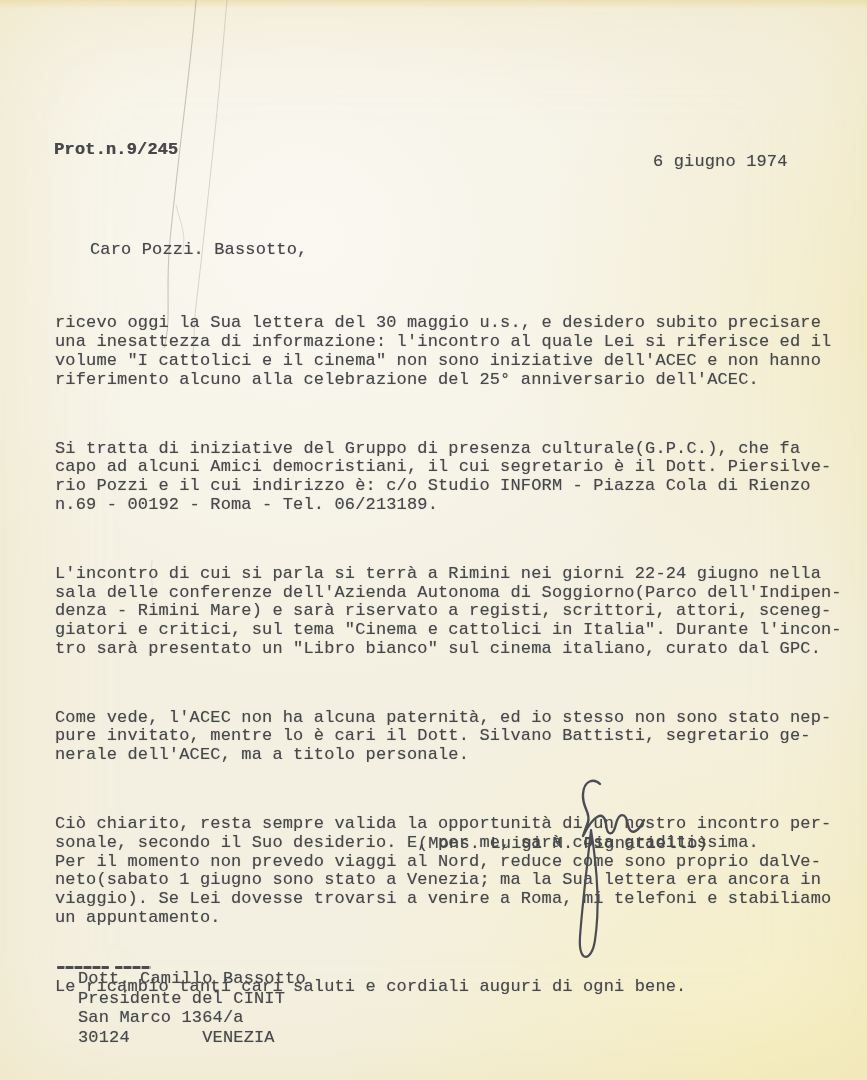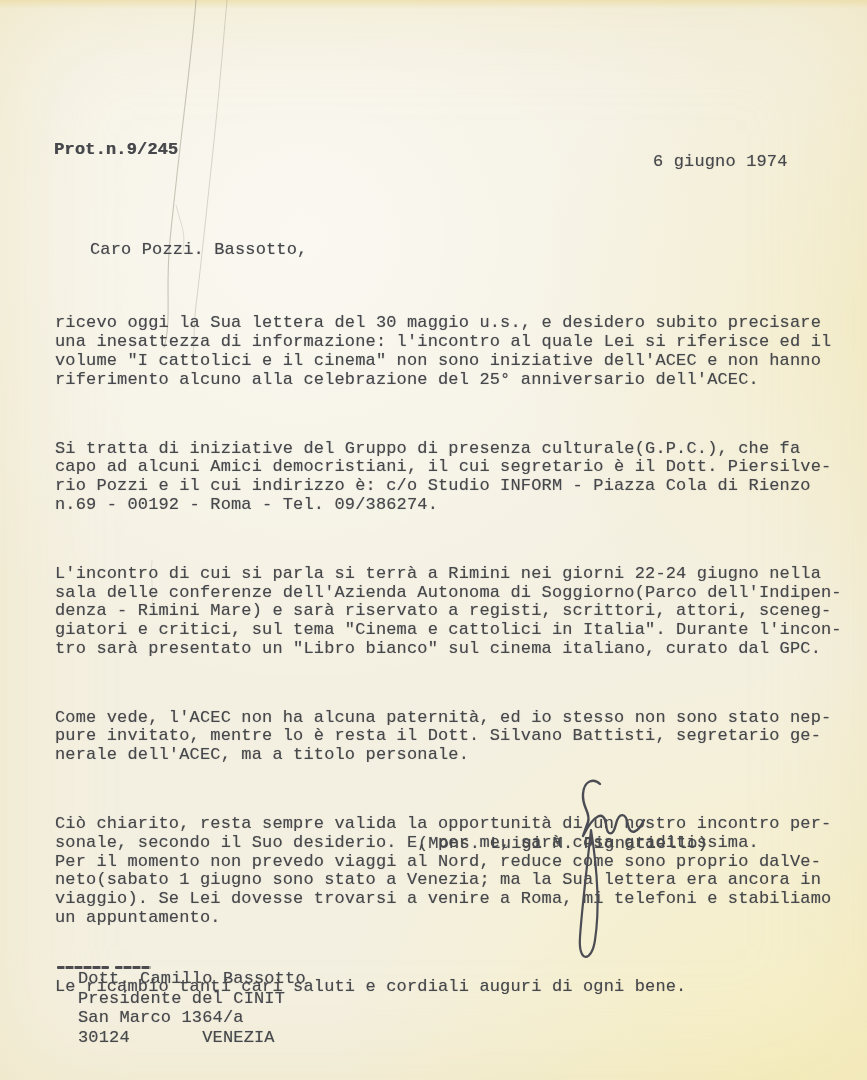--- a/index.html
+++ b/index.html
@@ -64,28 +64,28 @@
   <div class="typed salutation">Caro Pozzi. Bassotto,</div>
 
   <div class="typed body-block">
     <div class="para">ricevo oggi la Sua lettera del 30 maggio u.s., e desidero subito precisare
 una inesattezza di informazione: l'incontro al quale Lei si riferisce ed il
 volume "I cattolici e il cinema" non sono iniziative dell'ACEC e non hanno
 riferimento alcuno alla celebrazione del 25° anniversario dell'ACEC.</div>
     <div class="para">Si tratta di iniziative del Gruppo di presenza culturale(G.P.C.), che fa
 capo ad alcuni Amici democristiani, il cui segretario è il Dott. Piersilve-
 rio Pozzi e il cui indirizzo è: c/o Studio INFORM - Piazza Cola di Rienzo
-n.69 - 00192 - Roma - Tel. 09/386274.</div>
+n.69 - 00192 - Roma - Tel. 06/213189.</div>
     <div class="para">L'incontro di cui si parla si terrà a Rimini nei giorni 22-24 giugno nella
 sala delle conferenze dell'Azienda Autonoma di Soggiorno(Parco dell'Indipen-
 denza - Rimini Mare) e sarà riservato a registi, scrittori, attori, sceneg-
 giatori e critici, sul tema "Cinema e cattolici in Italia". Durante l'incon-
 tro sarà presentato un "Libro bianco" sul cinema italiano, curato dal GPC.</div>
     <div class="para">Come vede, l'ACEC non ha alcuna paternità, ed io stesso non sono stato nep-
-pure invitato, mentre lo è resta il Dott. Silvano Battisti, segretario ge-
+pure invitato, mentre lo è cari il Dott. Silvano Battisti, segretario ge-
 nerale dell'ACEC, ma a titolo personale.</div>
     <div class="para">Ciò chiarito, resta sempre valida la opportunità di un nostro incontro per-
 sonale, secondo il Suo desiderio. E, per me, sarà cosa graditissima.
 Per il momento non prevedo viaggi al Nord, reduce come sono proprio dalVe-
 neto(sabato 1 giugno sono stato a Venezia; ma la Sua lettera era ancora in
 viaggio). Se Lei dovesse trovarsi a venire a Roma, mi telefoni e stabiliamo
 un appuntamento.</div>
     <div class="para closing">Le ricambio tanti cari saluti e cordiali auguri di ogni bene.</div>
   </div>
 

